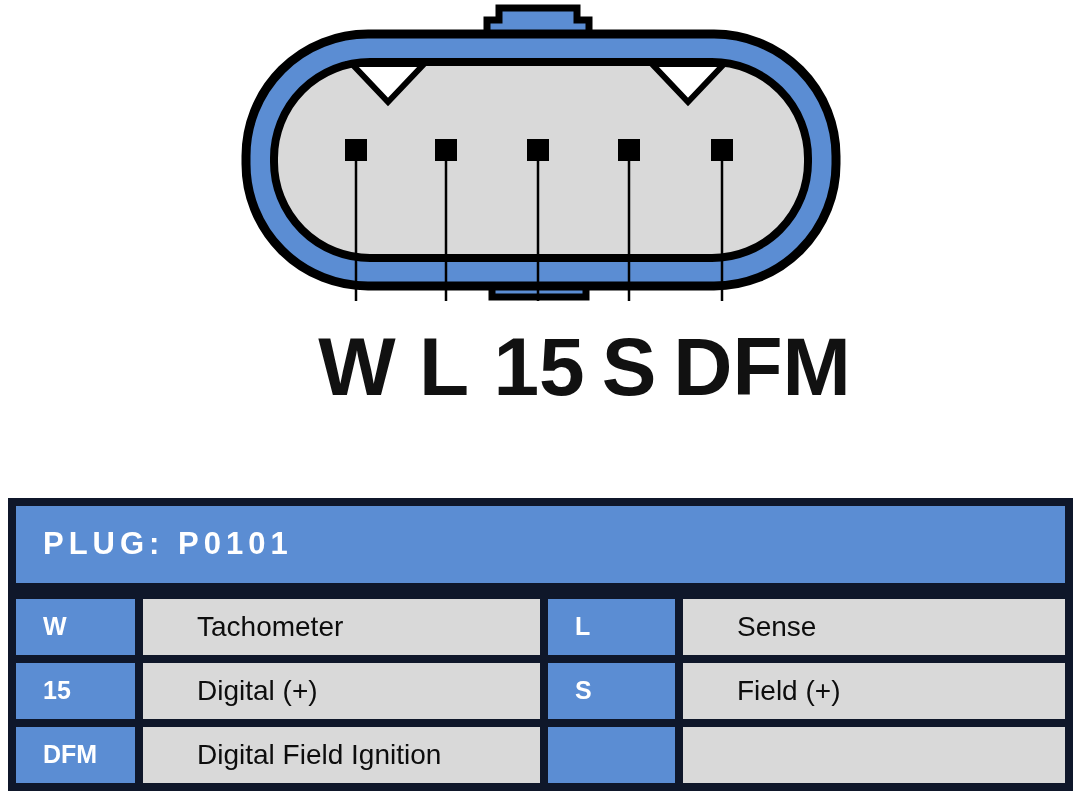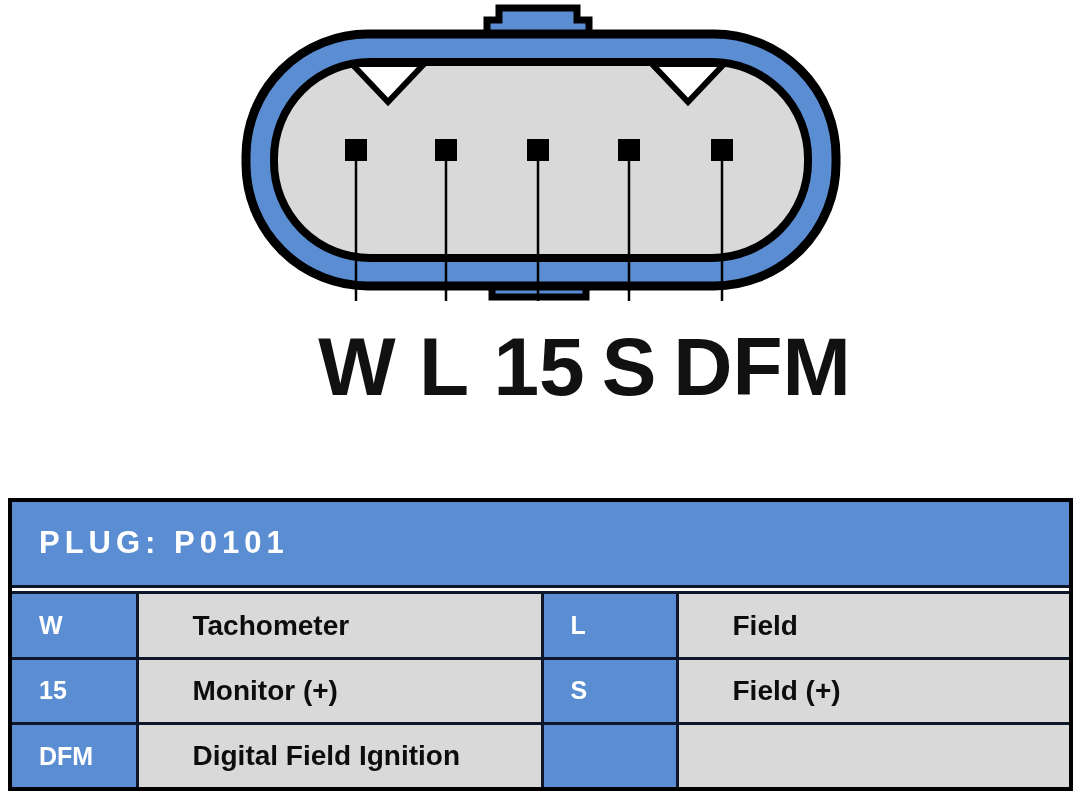--- a/index.html
+++ b/index.html
@@ -35,21 +35,21 @@
     height: 293px;
   }
   table.pinout {
     width: 100%;
     height: 100%;
     border-collapse: collapse;
     border: 4px solid #000;
     table-layout: fixed;
   }
   table.pinout td {
-    border: 3px solid #0f172a;
+    border: 8px solid #0f172a;
     box-sizing: border-box;
     vertical-align: middle;
   }
   td.hdr {
     background: var(--blue, #5b8dd3);
     color: #fff;
     font-weight: bold;
     font-size: 31px;
     letter-spacing: 5px;
     padding: 0 0 0 27px;
@@ -66,21 +66,21 @@
     background: var(--blue, #5b8dd3);
     color: #fff;
     font-weight: bold;
     font-size: 25px;
     padding: 0 0 0 27px;
     height: 62px;
   }
   td.desc {
     background: var(--gray, #d9d9d9);
     color: #0d0d0d;
-    font-weight: 700;
+    font-weight: 400;
     font-size: 28px;
     padding: 0 0 0 54px;
   }
 </style>
 </head>
 <body>
 
 <div class="stage">
 
   <svg width="1081" height="460" viewBox="0 0 1081 460">
@@ -133,25 +133,25 @@
         <tr>
           <td class="hdr" colspan="4">PLUG: P0101</td>
         </tr>
         <tr class="spacer">
           <td colspan="4"></td>
         </tr>
         <tr>
           <td class="pin">W</td>
           <td class="desc">Tachometer</td>
           <td class="pin">L</td>
-          <td class="desc">Field</td>
+          <td class="desc">Sense</td>
         </tr>
         <tr>
           <td class="pin">15</td>
-          <td class="desc">Monitor (+)</td>
+          <td class="desc">Digital (+)</td>
           <td class="pin">S</td>
           <td class="desc">Field (+)</td>
         </tr>
         <tr>
           <td class="pin">DFM</td>
           <td class="desc">Digital Field Ignition</td>
           <td class="pin"></td>
           <td class="desc"></td>
         </tr>
       </tbody>

